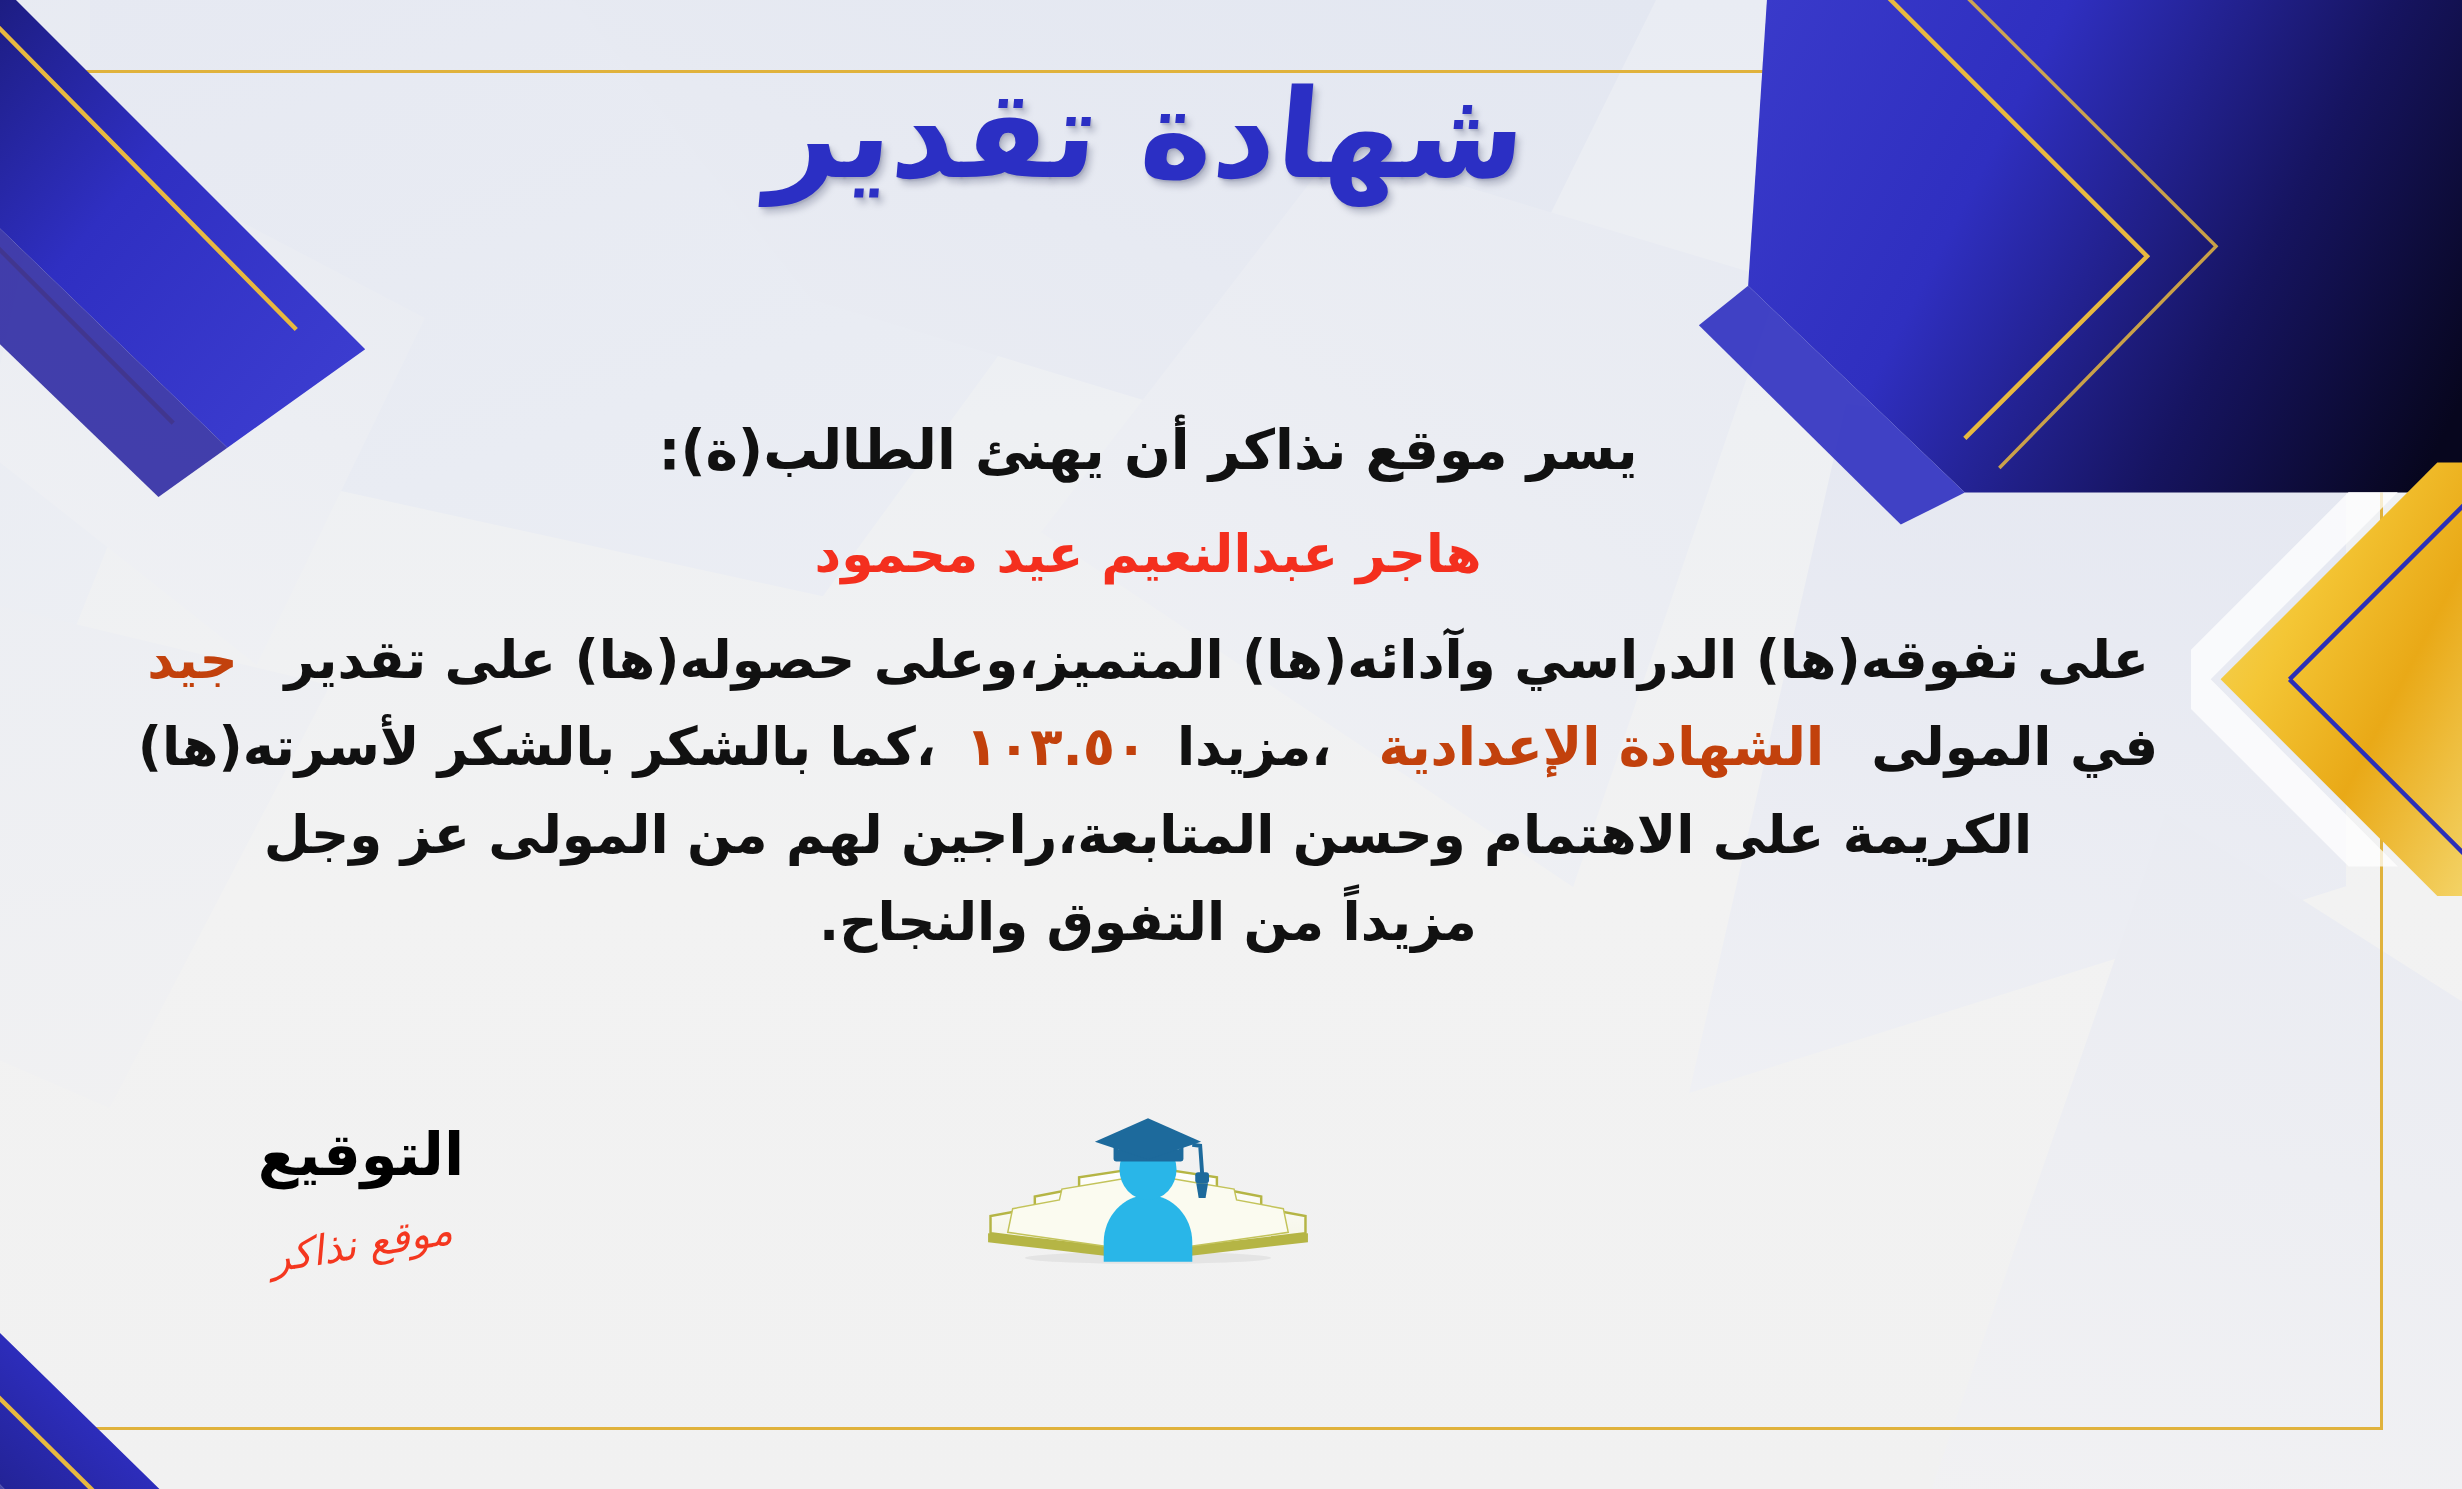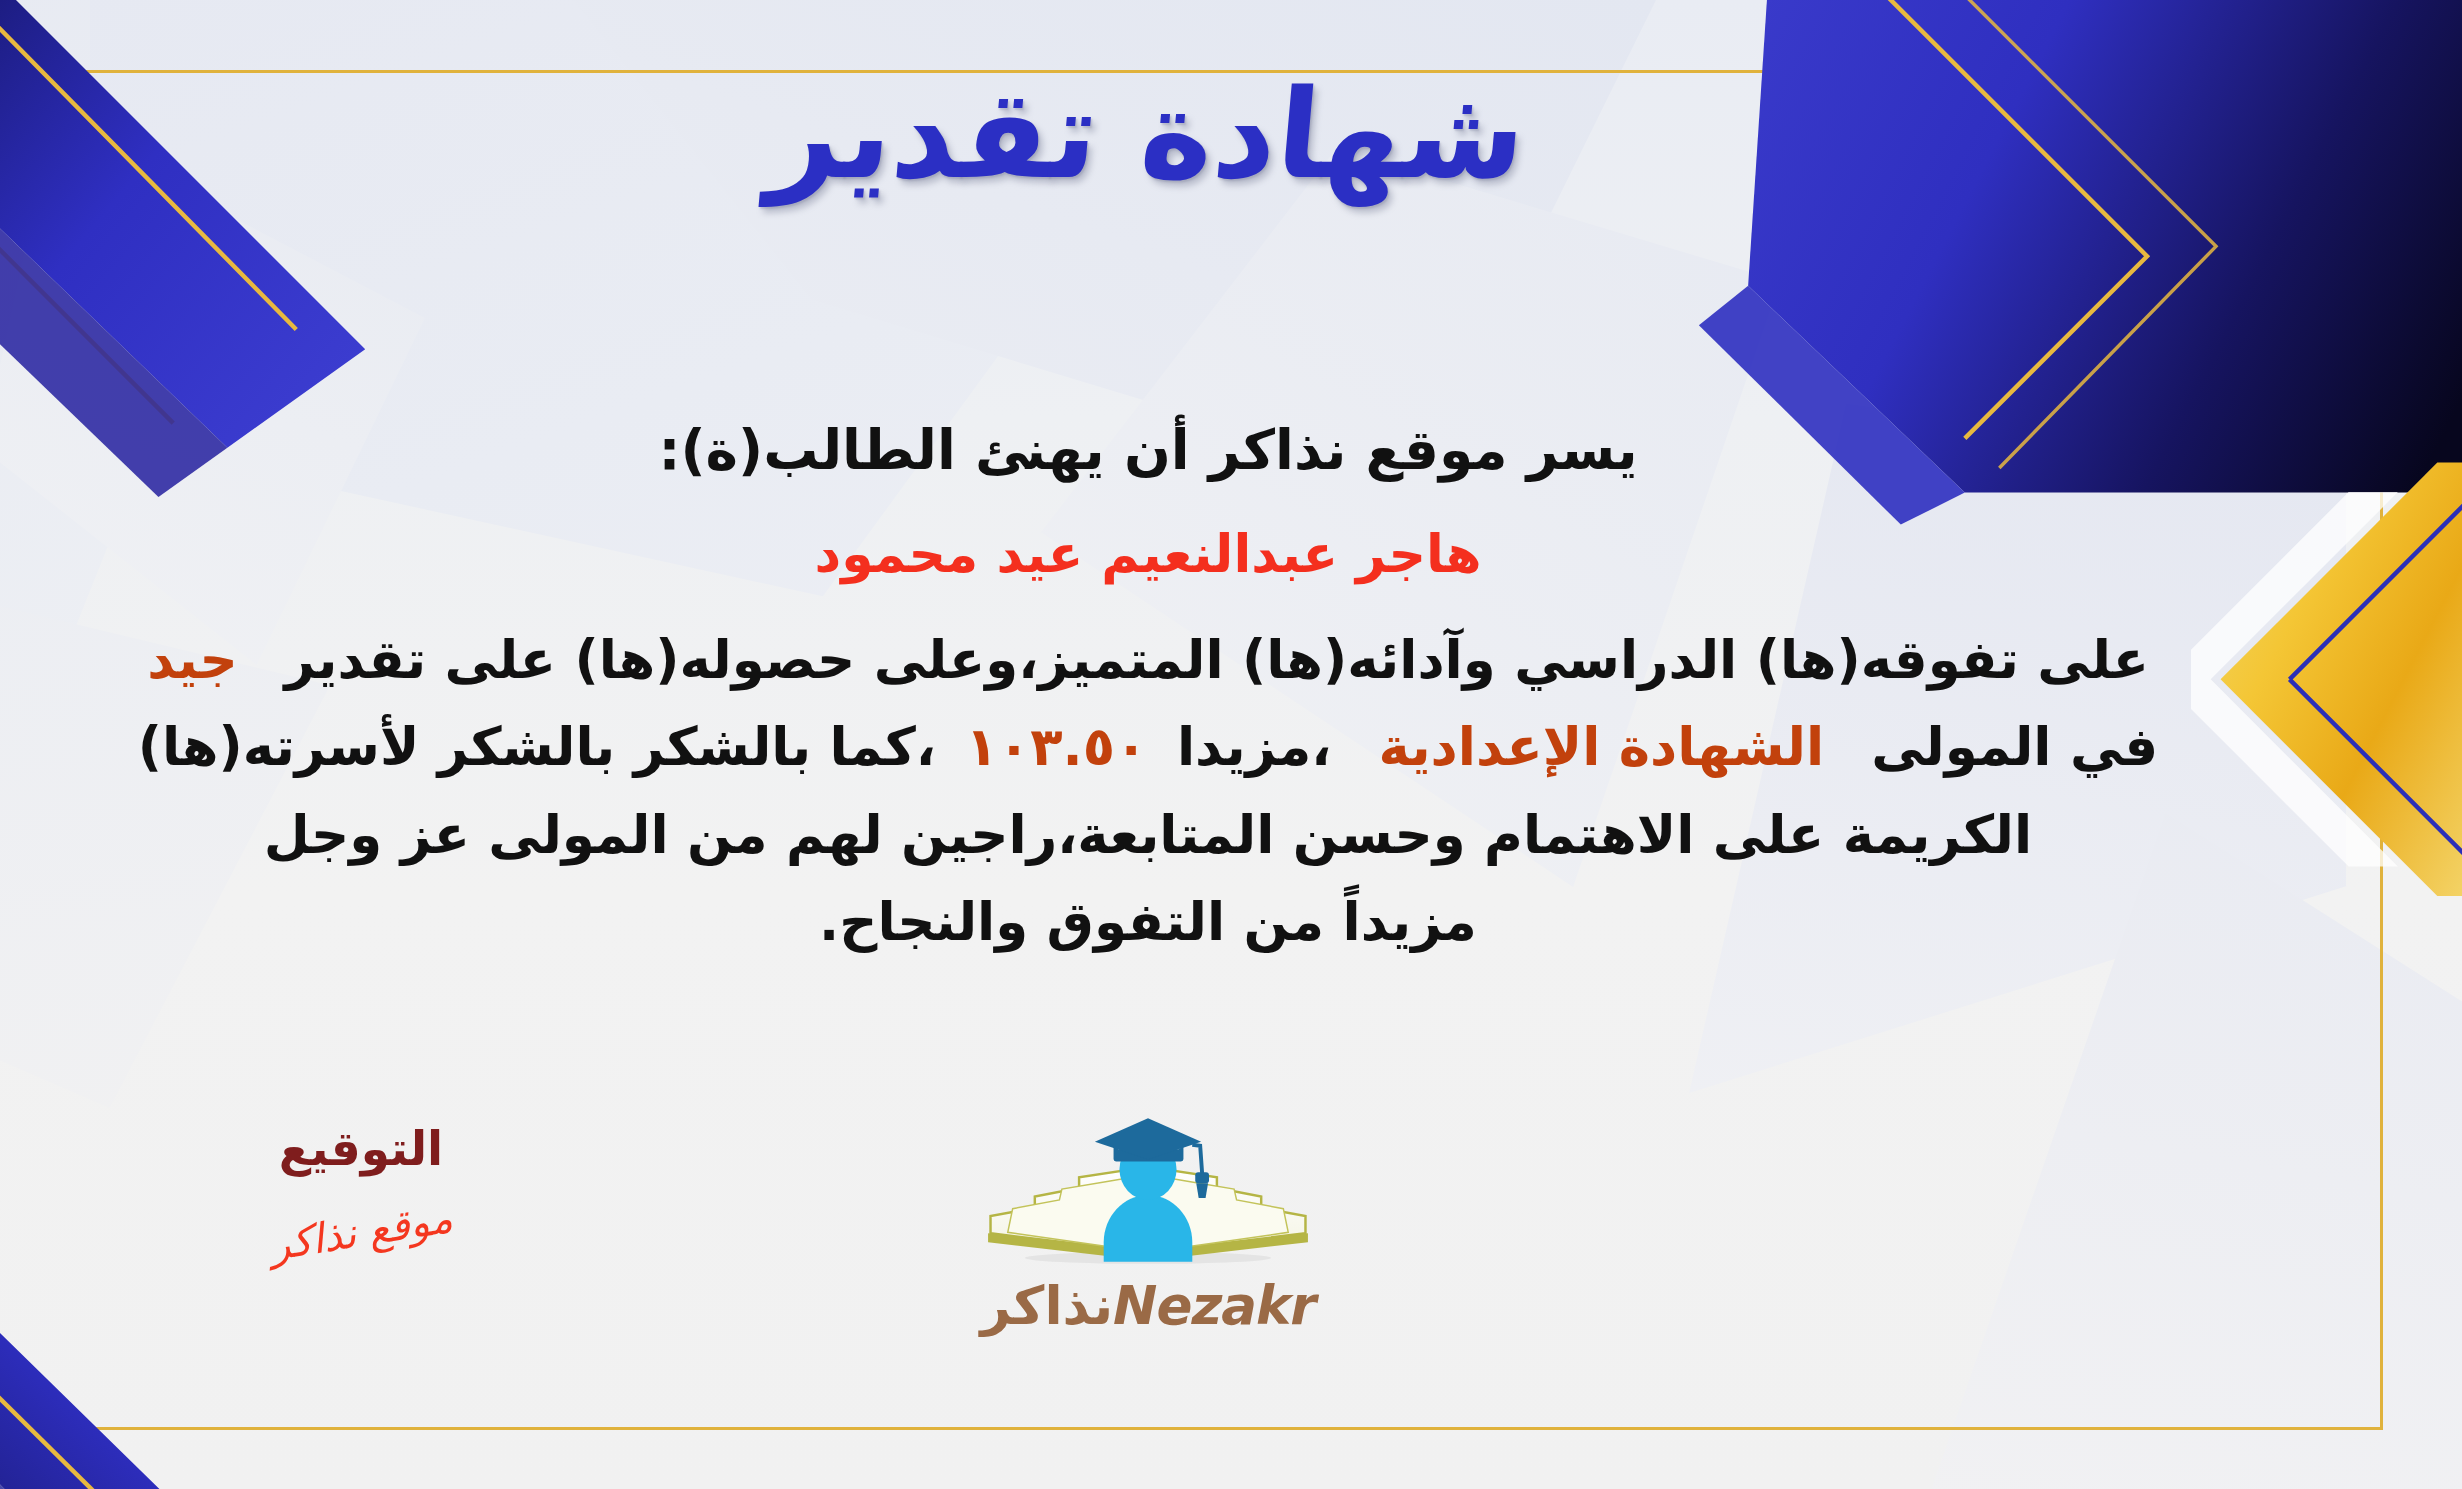--- a/index.html
+++ b/index.html
@@ -147,23 +147,23 @@
     height: 276px;
   }
   .sig-block {
     position: absolute;
     left: 276px;
     top: 0;
     text-align: center;
     width: 256px;
   }
   .sig-label {
-    font-size: 47px;
+    font-size: 59px;
     font-weight: 700;
-    color: #7f1d1d;
+    color: #000000;
     line-height: 1;
   }
   .sig-script {
     margin-top: 36px;
     font-family: "DejaVu Serif", "Liberation Serif", serif;
     font-size: 41px;
     color: #f4371f;
     font-style: italic;
     transform: rotate(-9deg);
     display: inline-block;
@@ -344,21 +344,18 @@
         <rect x="310" y="62" width="142" height="42" rx="5" fill="#1d6a9c"></rect>
         <rect x="316" y="68" width="130" height="11" rx="4" fill="#eef6fb"></rect>
 
         <polygon points="380,16 488,64 380,100 272,64" fill="#1d6a9c"></polygon>
 
         <path d="M470 70 L486 72 L490 128" fill="none" stroke="#1d6a9c" stroke-width="8"></path>
 
         <rect x="476" y="126" width="28" height="22" rx="6" fill="#1d6a9c"></rect>
         <polygon points="478,148 502,148 497,178 483,178" fill="#1d6a9c"></polygon>
       </svg>
-      <div class="logo-word">
-        <span class="latin">Nezakr</span><span>نذاكر</span>
-      </div>
     </div>
 
   </div>
 
 </div>
 
 
 </body></html>

